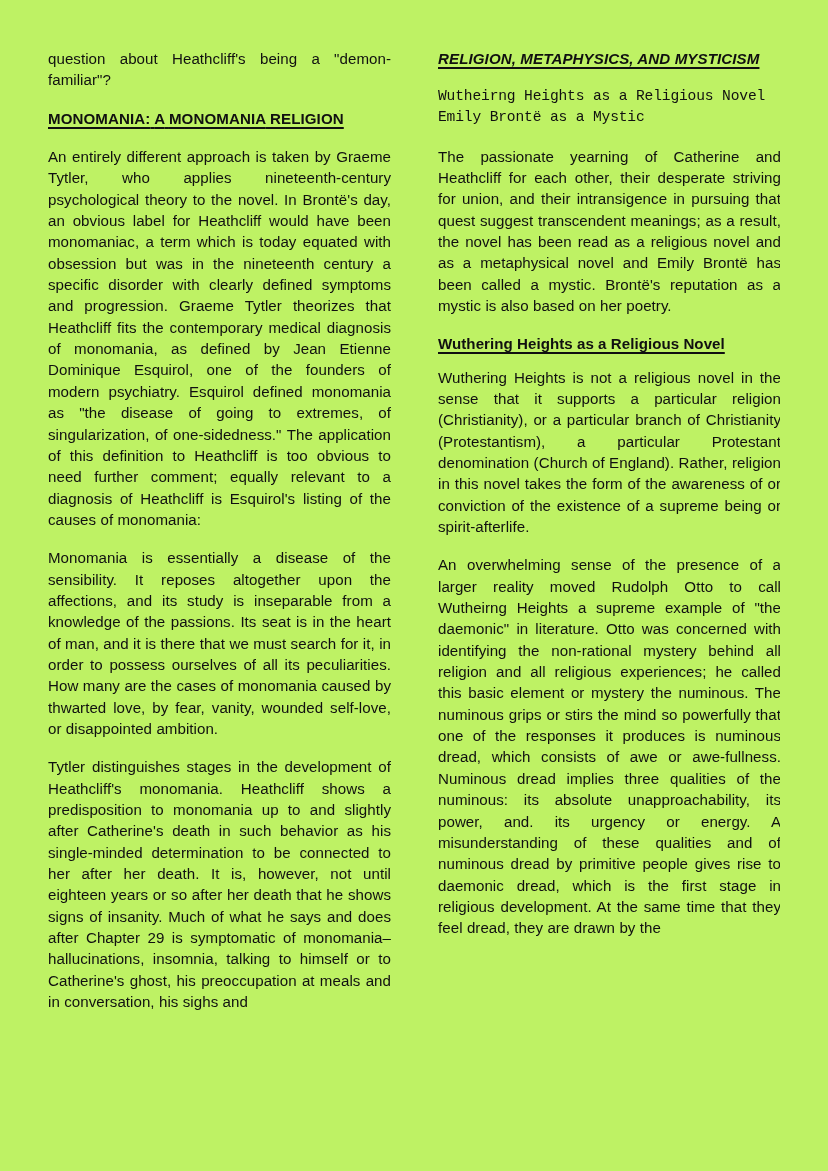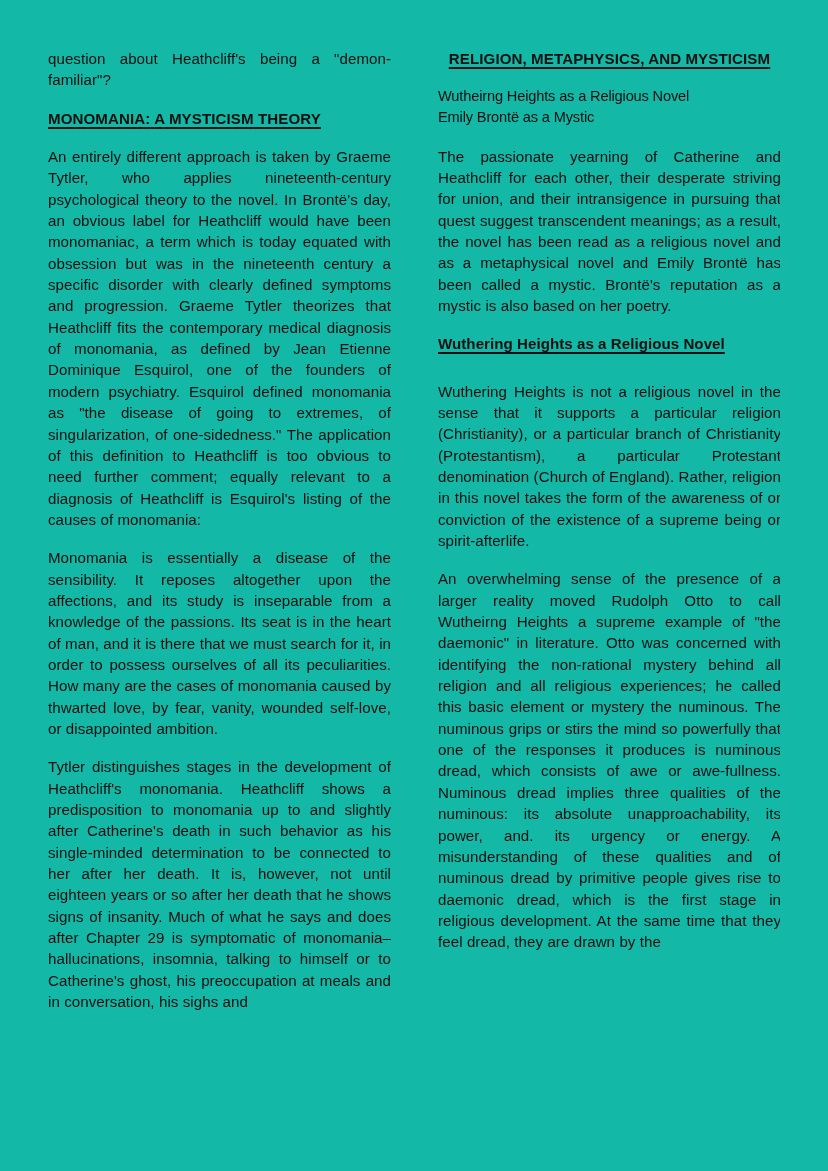--- a/index.html
+++ b/index.html
@@ -11,21 +11,21 @@
     width: 828px;
     height: 1171px;
     font-family: "Liberation Sans", sans-serif;
     color: #101010;
     overflow: hidden;
   }
   #page {
     position: relative;
     width: 828px;
     height: 1171px;
-    background: #14b8a6;
+    background: #bef264;
     box-sizing: border-box;
     padding: 48px 48px 40px 48px;
   }
   #columns {
     display: flex;
     flex-direction: row;
     align-items: flex-start;
     gap: 47px;
     height: 1083px;
     overflow: hidden;
@@ -56,40 +56,42 @@
     line-height: 21.35px;
     font-weight: bold;
     text-align: justify;
     text-justify: inter-word;
     text-decoration: underline;
     text-underline-offset: 3px;
     text-decoration-thickness: 1.6px;
     letter-spacing: 0.1px;
   }
   h2.section-heading.one-line {
-    text-align: center;
+    text-align: left;
+    font-style: italic;
   }
   h2.section-heading > span.stretch-line {
     display: block;
   }
   h3.sub-heading {
-    margin: 0 0 26px 0;
+    margin: 0 0 12px 0;
     font-size: 15.1px;
     line-height: 21.35px;
     font-weight: bold;
     text-align: left;
     text-decoration: underline;
     text-underline-offset: 3px;
     text-decoration-thickness: 1.6px;
     letter-spacing: 0.05px;
   }
   ul.plain-list {
     list-style: none;
     margin: 0 0 17px 0;
     padding: 0;
+    font-family: Liberation Mono, monospace;
   }
   ul.plain-list li {
     font-size: 14.6px;
     line-height: 21.1px;
     text-align: left;
     letter-spacing: -0.15px;
     white-space: nowrap;
   }
   
   .just-spread {
@@ -105,22 +107,22 @@
   <div id="columns">
 
     <div class="column">
 
       <p class="body-text">question about Heathcliff's being a "demon-familiar"?</p>
 
       <h2 class="section-heading">
         <span class="stretch-line just-spread">
           <span>MONOMANIA:</span>
           <span>A</span>
-          <span>MYSTICISM</span>
-          <span>THEORY</span>
+          <span>MONOMANIA</span>
+          <span>RELIGION</span>
         </span>
       </h2>
 
       <p class="body-text">An entirely different approach is taken by Graeme Tytler, who applies nineteenth-century psychological theory to the novel. In Brontë's day, an obvious label for Heathcliff would have been monomaniac, a term which is today equated with obsession but was in the nineteenth century a specific disorder with clearly defined symptoms and progression. Graeme Tytler theorizes that Heathcliff fits the contemporary medical diagnosis of monomania, as defined by Jean Etienne Dominique Esquirol, one of the founders of modern psychiatry. Esquirol defined monomania as "the disease of going to extremes, of singularization, of one-sidedness." The application of this definition to Heathcliff is too obvious to need further comment; equally relevant to a diagnosis of Heathcliff is Esquirol's listing of the causes of monomania:</p>
 
       <p class="body-text">Monomania is essentially a disease of the sensibility. It reposes altogether upon the affections, and its study is inseparable from a knowledge of the passions. Its seat is in the heart of man, and it is there that we must search for it, in order to possess ourselves of all its peculiarities. How many are the cases of monomania caused by thwarted love, by fear, vanity, wounded self-love, or disappointed ambition.</p>
 
       <p class="body-text last">Tytler distinguishes stages in the development of Heathcliff's monomania. Heathcliff shows a predisposition to monomania up to and slightly after Catherine's death in such behavior as his single-minded determination to be connected to her after her death. It is, however, not until eighteen years or so after her death that he shows signs of insanity. Much of what he says and does after Chapter 29 is symptomatic of monomania–hallucinations, insomnia, talking to himself or to Catherine's ghost, his preoccupation at meals and in conversation, his sighs and</p>
     </div>
 

